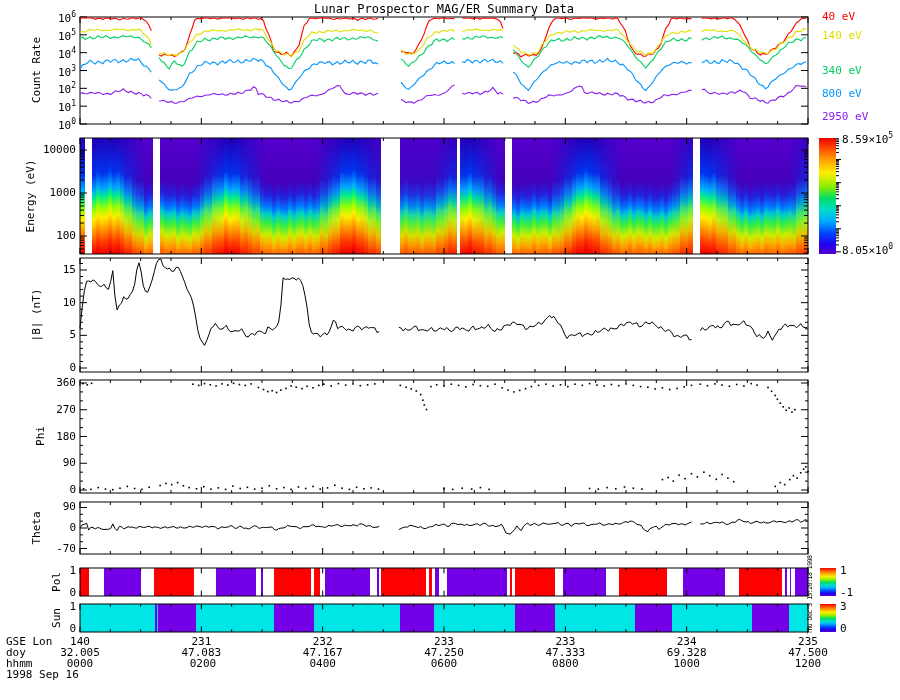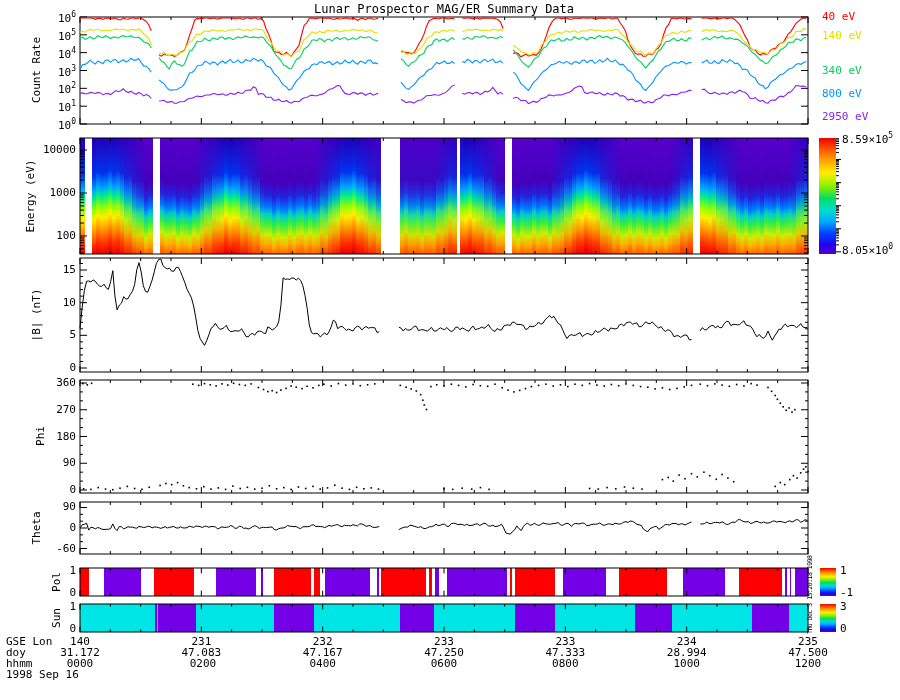--- a/index.html
+++ b/index.html
@@ -986,21 +986,21 @@
     <div class="lbl" style="font-size: 11px; color: rgb(136, 32, 240); left: 822px; top: 111px;">2950 eV</div>
     <div class="lbl" style="font-size: 11px; left: 76px; top: 230px; transform: translateX(-100%);">100</div>
     <div class="lbl" style="font-size: 11px; left: 76px; top: 187px; transform: translateX(-100%);">1000</div>
     <div class="lbl" style="font-size: 11px; left: 76px; top: 144px; transform: translateX(-100%);">10000</div>
     <div class="lbl" style="font-size: 11px; left: 842px; top: 132px;">8.59×10<sup>5</sup></div>
     <div class="lbl" style="font-size: 11px; left: 842px; top: 243px;">8.05×10<sup>0</sup></div>
     <div class="lbl" style="font-size: 11px; left: 76px; top: 362px; transform: translateX(-100%);">0</div>
     <div class="lbl" style="font-size: 11px; left: 76px; top: 329.334px; transform: translateX(-100%);">5</div>
     <div class="lbl" style="font-size: 11px; left: 76px; top: 296.667px; transform: translateX(-100%);">10</div>
     <div class="lbl" style="font-size: 11px; left: 76px; top: 264px; transform: translateX(-100%);">15</div>
-    <div class="lbl" style="font-size: 11px; left: 76px; top: 542.502px; transform: translateX(-100%);">-60</div>
+    <div class="lbl" style="font-size: 11px; left: 76px; top: 542.502px; transform: translateX(-100%);">-70</div>
     <div class="lbl" style="font-size: 11px; left: 76px; top: 522px; transform: translateX(-100%);">0</div>
     <div class="lbl" style="font-size: 11px; left: 76px; top: 501.498px; transform: translateX(-100%);">90</div>
     <div class="lbl" style="font-size: 11px; left: 76px; top: 484px; transform: translateX(-100%);">0</div>
     <div class="lbl" style="font-size: 11px; left: 76px; top: 457.25px; transform: translateX(-100%);">90</div>
     <div class="lbl" style="font-size: 11px; left: 76px; top: 430.5px; transform: translateX(-100%);">180</div>
     <div class="lbl" style="font-size: 11px; left: 76px; top: 403.75px; transform: translateX(-100%);">270</div>
     <div class="lbl" style="font-size: 11px; left: 76px; top: 377px; transform: translateX(-100%);">360</div>
     <div class="lbl" style="font-size: 11px; left: 76px; top: 565px; transform: translateX(-100%);">1</div>
     <div class="lbl" style="font-size: 11px; left: 76px; top: 587px; transform: translateX(-100%);">0</div>
     <div class="lbl" style="font-size: 11px; left: 840px; top: 565px;">1</div>
@@ -1009,26 +1009,26 @@
     <div class="lbl" style="font-size: 11px; left: 76px; top: 623px; transform: translateX(-100%);">0</div>
     <div class="lbl" style="font-size: 11px; left: 840px; top: 601px;">3</div>
     <div class="lbl" style="font-size: 11px; left: 840px; top: 623px;">0</div>
     <div class="lbl" style="font-size: 11px; left: 80px; top: 636px; transform: translateX(-50%);">140</div>
     <div class="lbl" style="font-size: 11px; left: 201.333px; top: 636px; transform: translateX(-50%);">231</div>
     <div class="lbl" style="font-size: 11px; left: 322.667px; top: 636px; transform: translateX(-50%);">232</div>
     <div class="lbl" style="font-size: 11px; left: 444px; top: 636px; transform: translateX(-50%);">233</div>
     <div class="lbl" style="font-size: 11px; left: 565.333px; top: 636px; transform: translateX(-50%);">233</div>
     <div class="lbl" style="font-size: 11px; left: 686.667px; top: 636px; transform: translateX(-50%);">234</div>
     <div class="lbl" style="font-size: 11px; left: 808px; top: 636px; transform: translateX(-50%);">235</div>
-    <div class="lbl" style="font-size: 11px; left: 80px; top: 647px; transform: translateX(-50%);">31.172</div>
+    <div class="lbl" style="font-size: 11px; left: 80px; top: 647px; transform: translateX(-50%);">32.005</div>
     <div class="lbl" style="font-size: 11px; left: 201.333px; top: 647px; transform: translateX(-50%);">47.083</div>
     <div class="lbl" style="font-size: 11px; left: 322.667px; top: 647px; transform: translateX(-50%);">47.167</div>
     <div class="lbl" style="font-size: 11px; left: 444px; top: 647px; transform: translateX(-50%);">47.250</div>
     <div class="lbl" style="font-size: 11px; left: 565.333px; top: 647px; transform: translateX(-50%);">47.333</div>
-    <div class="lbl" style="font-size: 11px; left: 686.667px; top: 647px; transform: translateX(-50%);">28.994</div>
+    <div class="lbl" style="font-size: 11px; left: 686.667px; top: 647px; transform: translateX(-50%);">69.328</div>
     <div class="lbl" style="font-size: 11px; left: 808px; top: 647px; transform: translateX(-50%);">47.500</div>
     <div class="lbl" style="font-size: 11px; left: 80px; top: 658px; transform: translateX(-50%);">0000</div>
     <div class="lbl" style="font-size: 11px; left: 203px; top: 658px; transform: translateX(-50%);">0200</div>
     <div class="lbl" style="font-size: 11px; left: 322.667px; top: 658px; transform: translateX(-50%);">0400</div>
     <div class="lbl" style="font-size: 11px; left: 444px; top: 658px; transform: translateX(-50%);">0600</div>
     <div class="lbl" style="font-size: 11px; left: 565.333px; top: 658px; transform: translateX(-50%);">0800</div>
     <div class="lbl" style="font-size: 11px; left: 686.667px; top: 658px; transform: translateX(-50%);">1000</div>
     <div class="lbl" style="font-size: 11px; left: 808px; top: 658px; transform: translateX(-50%);">1200</div>
   </div>
 

